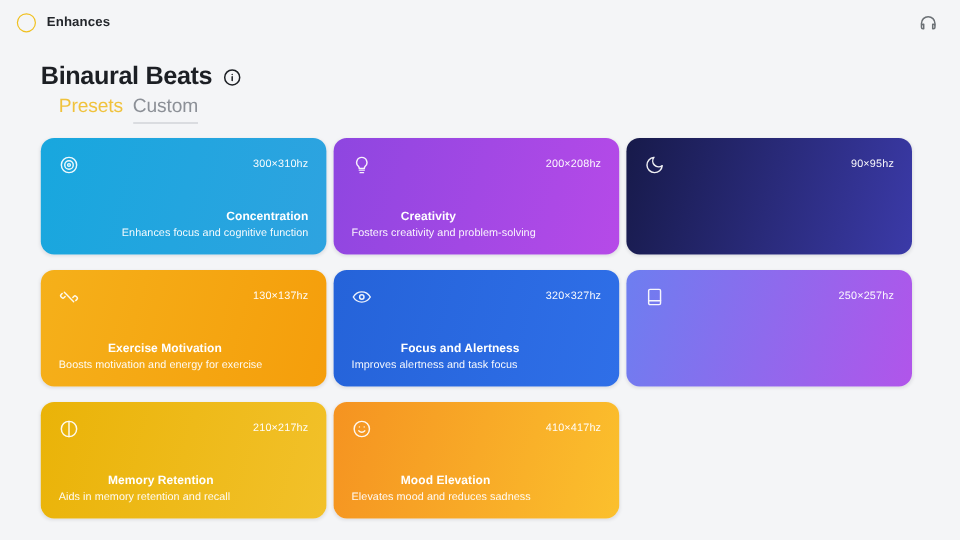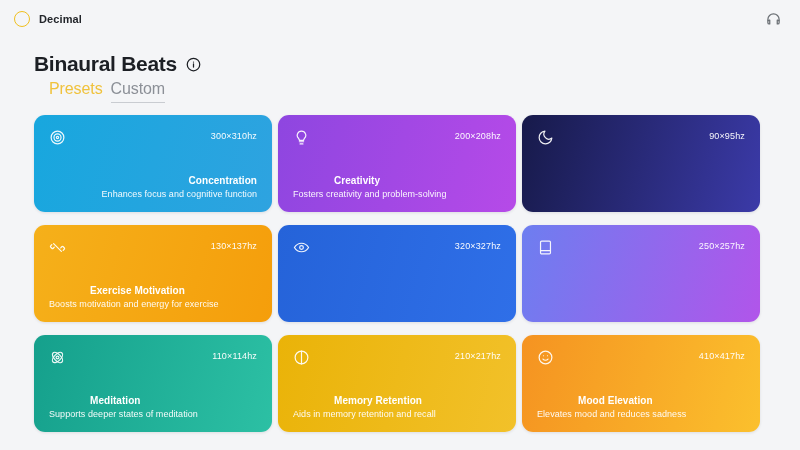--- a/index.html
+++ b/index.html
@@ -168,21 +168,21 @@
     letter-spacing: 0.05px;
     opacity: 0.95;
   }
 </style>
 </head>
 <body>
 
 <div class="topbar">
   <div class="brand">
     <div class="brand-mark" style="border-color: rgb(240, 192, 32);"></div>
-    <span class="brand-name">Decimal</span>
+    <span class="brand-name">Enhances</span>
   </div>
   <div class="headphones-btn">
     <svg width="15" height="15" viewBox="0 0 24 24" fill="none" stroke="currentColor" stroke-width="2" stroke-linecap="round" stroke-linejoin="round">
       <path d="M3 14v-2a9 9 0 0 1 18 0v2"></path>
       <path d="M3 15a2 2 0 0 1 2-2h1v6H5a2 2 0 0 1-2-2z"></path>
       <path d="M21 15a2 2 0 0 0-2-2h-1v6h1a2 2 0 0 0 2-2z"></path>
     </svg>
   </div>
 </div>
 
@@ -270,50 +270,38 @@
   <div class="card" style="background: linear-gradient(105deg, rgb(37, 99, 217) 0%, rgb(47, 111, 232) 100%);">
     <div class="card-top">
       <span class="card-icon">
         <svg width="17" height="17" viewBox="0 0 24 24" fill="none" stroke="#ffffff" stroke-width="1.7" stroke-linecap="round" stroke-linejoin="round">
           <path d="M2 12s3.6-6 10-6 10 6 10 6-3.6 6-10 6-10-6-10-6z"></path>
           <circle cx="12" cy="12" r="2.6"></circle>
         </svg>
       </span>
       <span class="card-freq">320×327hz</span>
     </div>
+    <div class="card-bottom">
+      <div class="card-name">Focus and Alertness</div>
+      <div class="card-desc">Improves alertness and task focus</div>
+    </div>
   </div>
 
   <div class="card" style="background: linear-gradient(105deg, rgb(109, 126, 240) 0%, rgb(177, 85, 234) 100%);">
     <div class="card-top">
       <span class="card-icon">
         <svg width="17" height="17" viewBox="0 0 24 24" fill="none" stroke="#ffffff" stroke-width="1.7" stroke-linecap="round" stroke-linejoin="round">
           <rect x="5" y="3" width="14" height="18" rx="1.6"></rect>
           <path d="M5 16.5h14"></path>
         </svg>
       </span>
       <span class="card-freq">250×257hz</span>
     </div>
   </div>
 
-  <div class="card" style="background: linear-gradient(105deg, rgb(21, 160, 140) 0%, rgb(44, 192, 164) 100%);">
-    <div class="card-top">
-      <span class="card-icon">
-        <svg width="17" height="17" viewBox="0 0 24 24" fill="none" stroke="#ffffff" stroke-width="1.7" stroke-linecap="round" stroke-linejoin="round">
-          <circle cx="12" cy="12" r="2"></circle>
-          <ellipse cx="12" cy="12" rx="9" ry="4.6" transform="rotate(45 12 12)"></ellipse>
-          <ellipse cx="12" cy="12" rx="9" ry="4.6" transform="rotate(-45 12 12)"></ellipse>
-        </svg>
-      </span>
-      <span class="card-freq">110×114hz</span>
-    </div>
-    <div class="card-bottom">
-      <div class="card-name">Meditation</div>
-      <div class="card-desc">Supports deeper states of meditation</div>
-    </div>
-  </div>
 
   <div class="card" style="background: linear-gradient(105deg, rgb(234, 179, 8) 0%, rgb(242, 193, 42) 100%);">
     <div class="card-top">
       <span class="card-icon">
         <svg width="17" height="17" viewBox="0 0 24 24" fill="none" stroke="#ffffff" stroke-width="1.7" stroke-linecap="round" stroke-linejoin="round">
           <circle cx="12" cy="12" r="9"></circle>
           <path d="M12 3v18"></path>
         </svg>
       </span>
       <span class="card-freq">210×217hz</span>

